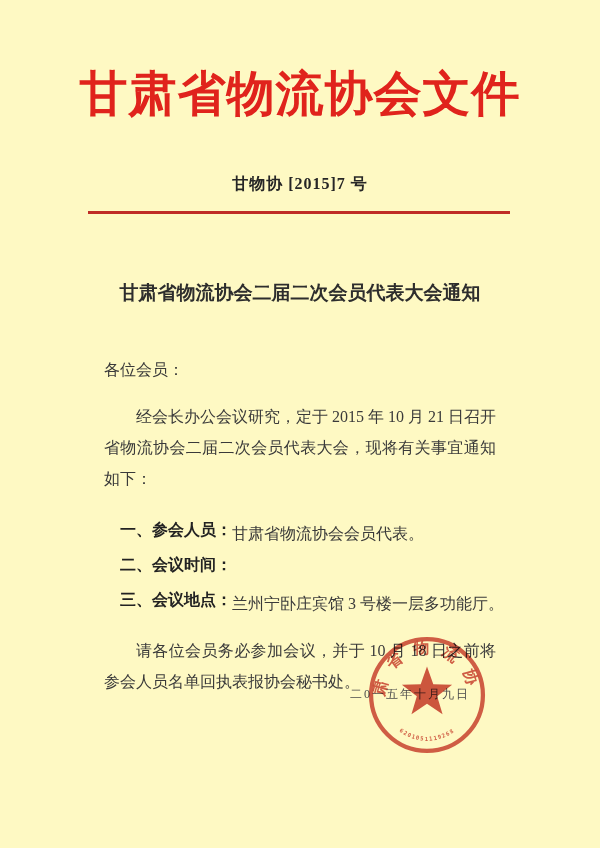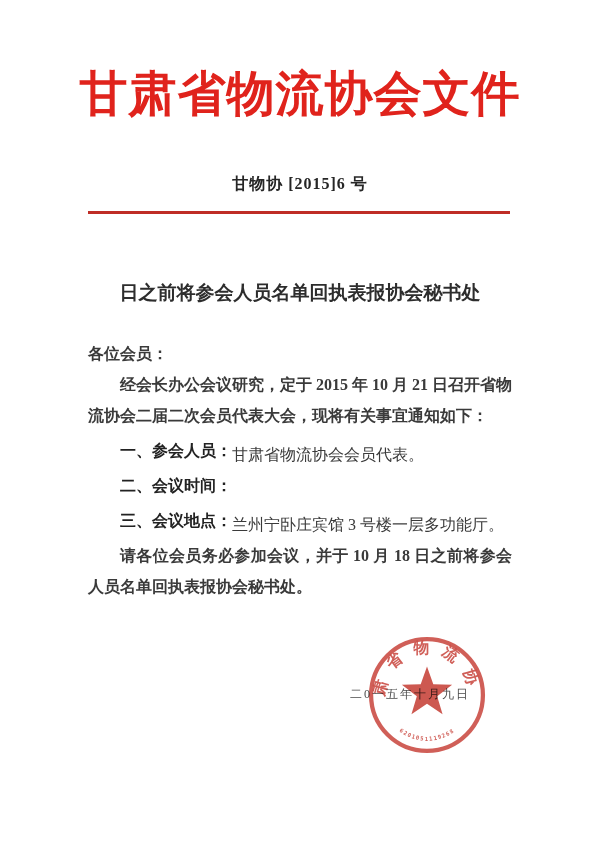--- a/index.html
+++ b/index.html
@@ -1,20 +1,20 @@
 <!DOCTYPE html>
 <html><head>
 <meta charset="utf-8">
 <style>
   html,body{margin:0;padding:0;background:#e8e8e8;}
   .page{
     position:relative;
     width:600px;height:848px;
     margin:0 auto;
-    background:#ffffff;
+    background:#fef9c3;
     font-family:"Liberation Serif","DejaVu Serif",serif;
     color:#3a3a3a;
     overflow:hidden;
   }
   
   .org-title{
     position:absolute;top:62px;left:0;right:0;
     text-align:center;
     font-size:48px;font-weight:bold;
     letter-spacing:1px;
@@ -38,21 +38,21 @@
     text-align:center;
     font-size:19px;font-weight:bold;
     color:#2d2d2d;
   }
   .body-text{
     position:absolute;top:338px;left:88px;
     width:424px;
     font-size:16px;line-height:31px;
     text-align:justify;
   }
-  .body-text p{margin:0;font-weight:bold;}
+  .body-text p{margin:16px;}
   .indent{text-indent:2em;}
   .item{display:flex;align-items:center;padding-left:2em;}
   .item .label{font-weight:bold;color:#222;white-space:nowrap;flex:0 0 auto;}
   .item .text{flex:1 1 auto;margin-top:8px;}
   .item .text.gap{padding-left:8px;}
   .notice{margin-top:6px;}
   
   .sign-date{
     position:absolute;top:686px;left:350px;
     font-size:12px;letter-spacing:2px;
@@ -65,24 +65,24 @@
     mix-blend-mode:multiply;
     opacity:.92;
   }
 </style>
 </head>
 <body>
 
 <div class="page">
 
   <div class="org-title">甘肃省物流协会文件</div>
-  <div class="doc-number">甘物协 [2015]6 号</div>
+  <div class="doc-number">甘物协 [2015]7 号</div>
   <div class="red-rule"></div>
 
-  <div class="doc-title">日之前将参会人员名单回执表报协会秘书处</div>
+  <div class="doc-title">甘肃省物流协会二届二次会员代表大会通知</div>
 
   <div class="body-text">
     <p>各位会员：</p>
     <p class="indent">经会长办公会议研究，定于 2015 年 10 月 21 日召开省物流协会二届二次会员代表大会，现将有关事宜通知如下：</p>
 
     <div class="item">
       <span class="label">一、参会人员：</span>
       <span class="text">甘肃省物流协会会员代表。</span>
     </div>
     <div class="item">

